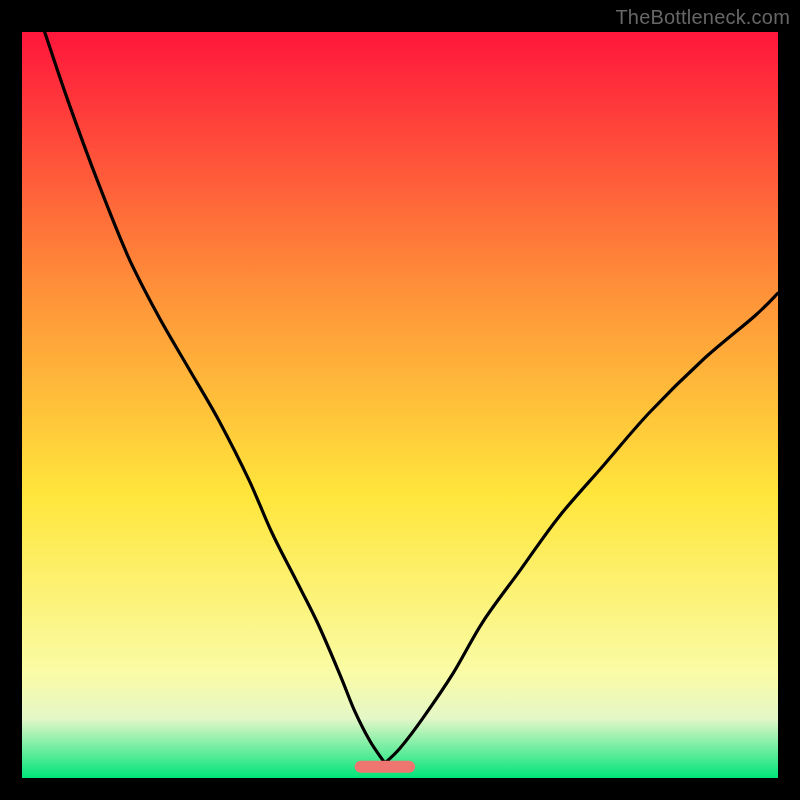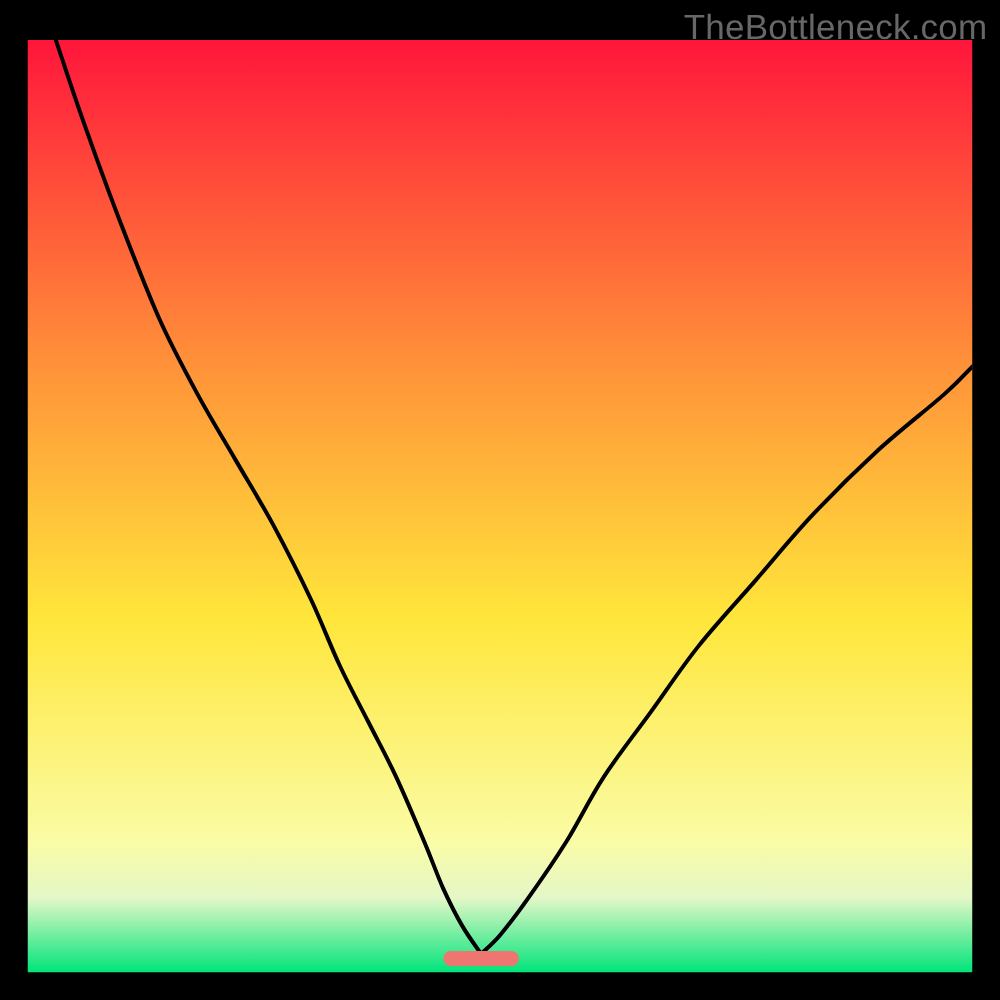--- a/index.html
+++ b/index.html
@@ -8,21 +8,21 @@
     position: relative;
     width: 800px;
     height: 800px;
     background: #000;
   }
   .watermark {
     position: absolute;
     top: 6px;
     right: 10px;
     font-family: Arial, Helvetica, sans-serif;
-    font-size: 28px;
+    font-size: 20px;
     color: #676767;
     letter-spacing: 0.2px;
     font-weight: 500;
   }
   .plot {
     position: absolute;
     left: 22px;
     top: 32px;
     width: 756px;
     height: 746px;

